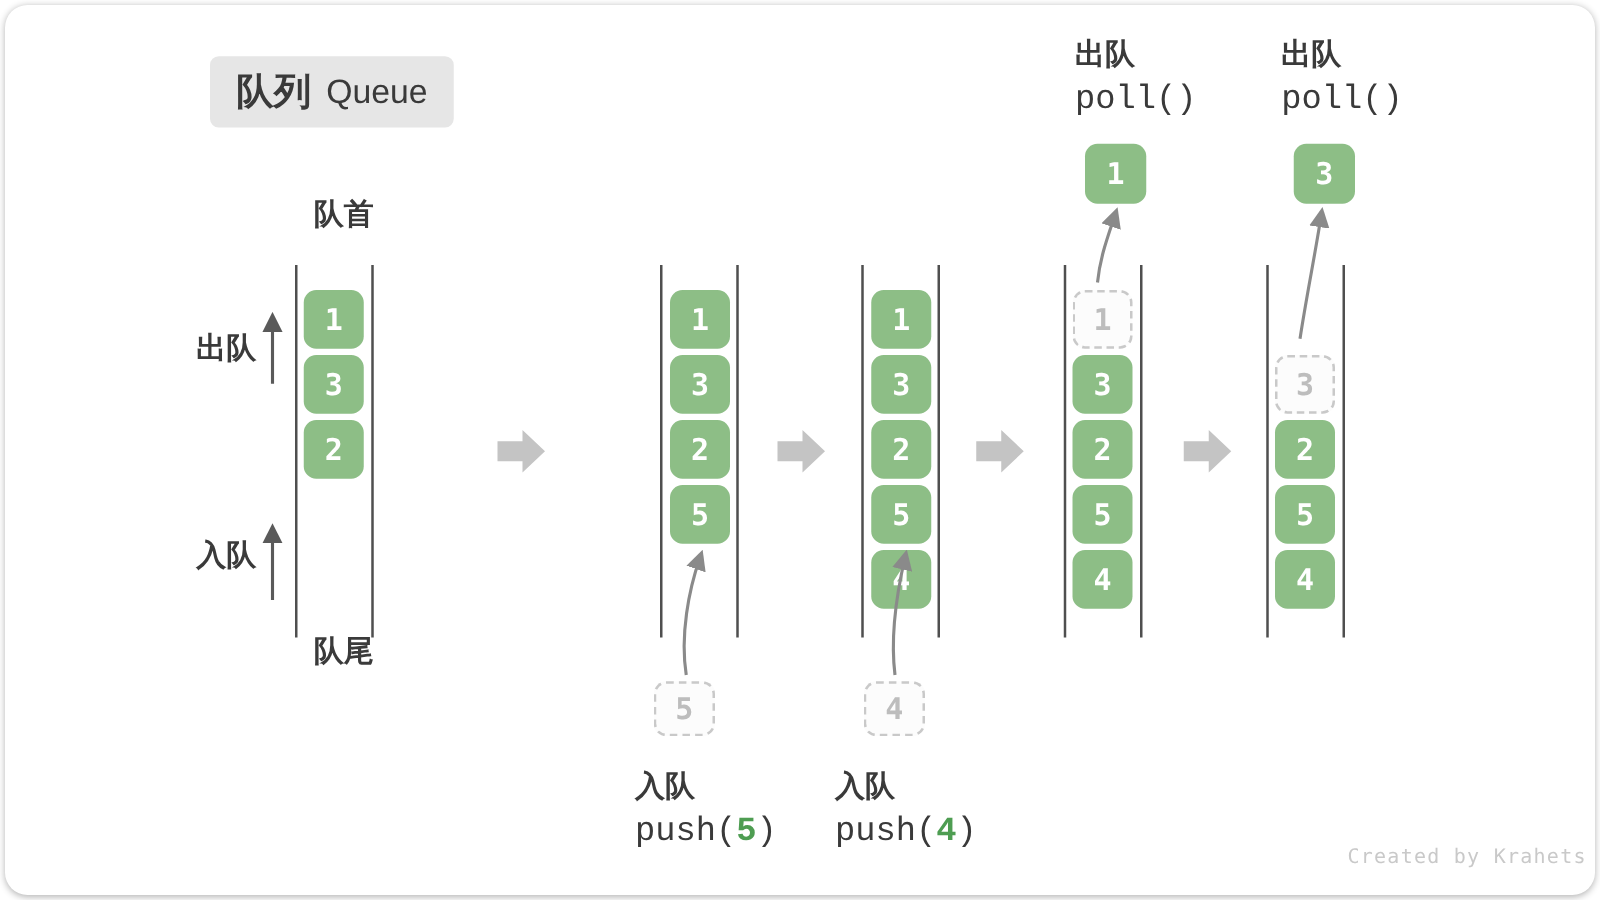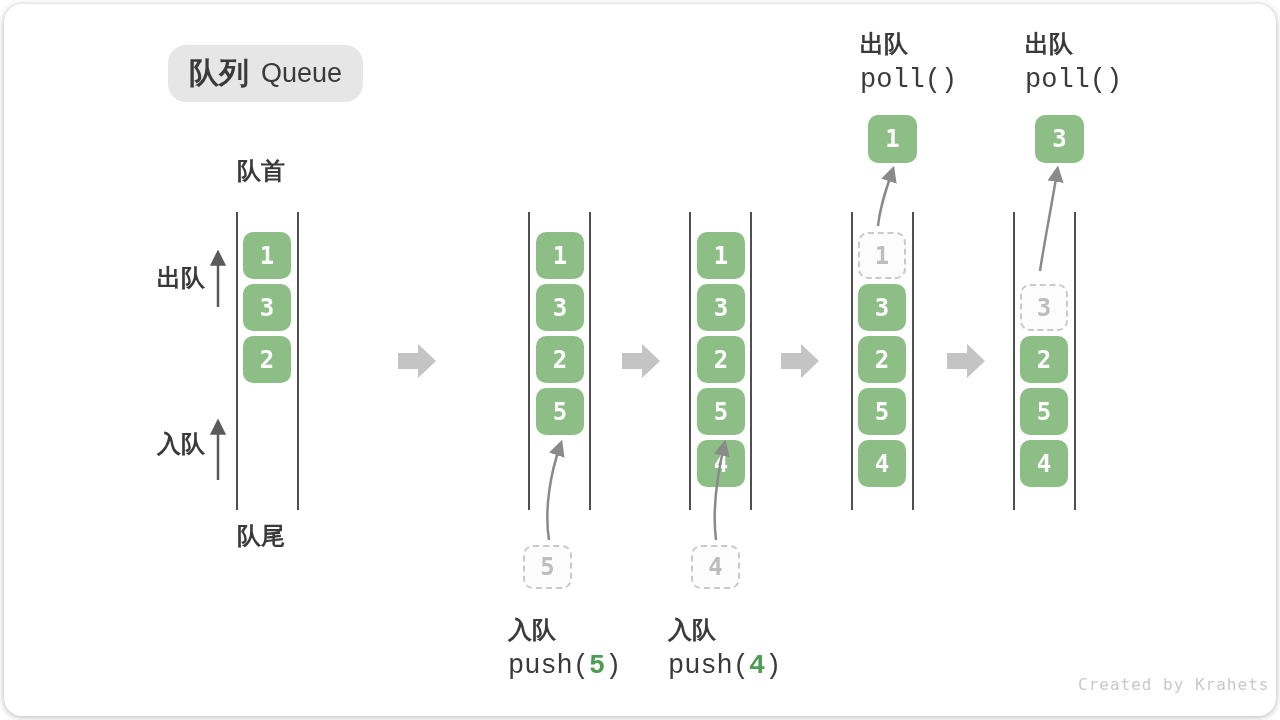--- a/index.html
+++ b/index.html
@@ -8,31 +8,31 @@
     width:1272px;height:712px;
     margin:4px;
     background:#ffffff;
     border-radius:18px;
     box-shadow:0 1px 6px rgba(0,0,0,.30);
     font-family:"Liberation Sans",sans-serif;
     overflow:hidden;
   }
   .title-box{
     position:absolute;left:164px;top:41px;width:195px;height:57px;
-    background:#E6E6E6;border-radius:18px;
+    background:#E6E6E6;border-radius:7px;
     display:flex;align-items:center;justify-content:center;gap:12px;
   }
   .title-zh{font-weight:bold;font-size:30px;color:var(--text-dark);}
   .title-en{font-family:Liberation Sans, sans-serif;font-size:27px;color:var(--text-dark);}
 
   .side-label{
     position:absolute;font-weight:bold;font-size:24px;color:var(--text-dark);
     white-space:nowrap;
   }
-  .centered{width:62px;text-align:left;}
+  .centered{width:62px;text-align:right;}
 
   .vline{position:absolute;top:208px;height:298px;width:2px;background:#4F4F4F;}
 
   .cell{
     position:absolute;width:48px;height:47px;border-radius:10px;
     background:var(--box-green);color:#ffffff;
     font-family:"DejaVu Sans Mono",monospace;font-weight:bold;font-size:24px;
     display:flex;align-items:center;justify-content:center;
   }
   .ghost{
@@ -69,21 +69,21 @@
 <div class="canvas">
 
   <div class="title-box">
     <span class="title-zh">队列</span>
     <span class="title-en">Queue</span>
   </div>
 
   <div class="side-label centered" style="left:233px;top:151px;">队首</div>
   <div class="side-label" style="left:153px;top:258px;">出队</div>
   <div class="side-label" style="left:153px;top:424px;">入队</div>
-  <div class="side-label centered" style="left:233px;top:516px;">队尾</div>
+  <div class="side-label centered" style="left:233px;top:501px;">队尾</div>
 
   <div class="vline" style="left:232px;"></div>
   <div class="vline" style="left:293px;"></div>
   <div class="vline" style="left:524px;"></div>
   <div class="vline" style="left:585px;"></div>
   <div class="vline" style="left:685px;"></div>
   <div class="vline" style="left:746px;"></div>
   <div class="vline" style="left:847px;"></div>
   <div class="vline" style="left:908px;"></div>
   <div class="vline" style="left:1009px;"></div>

